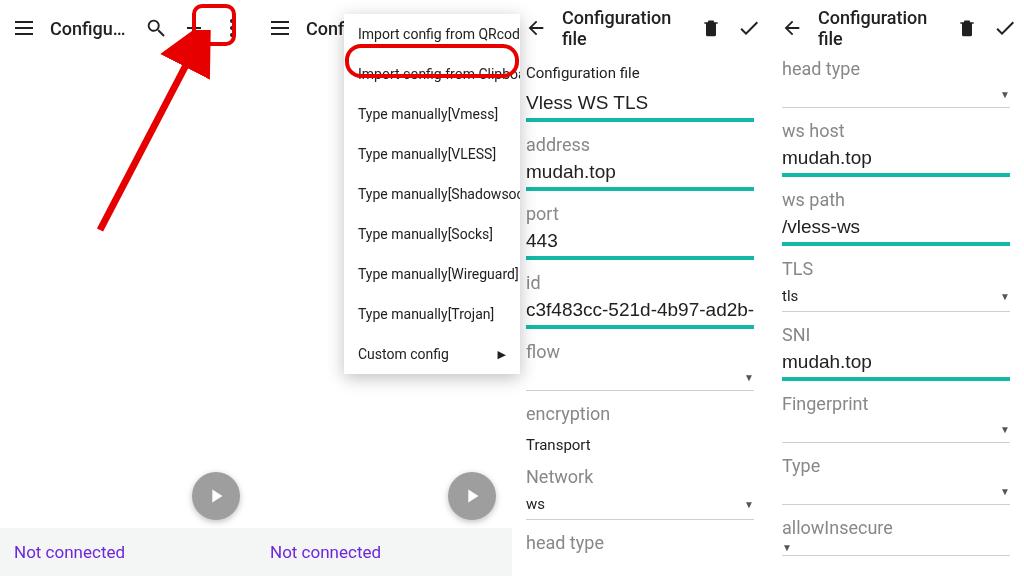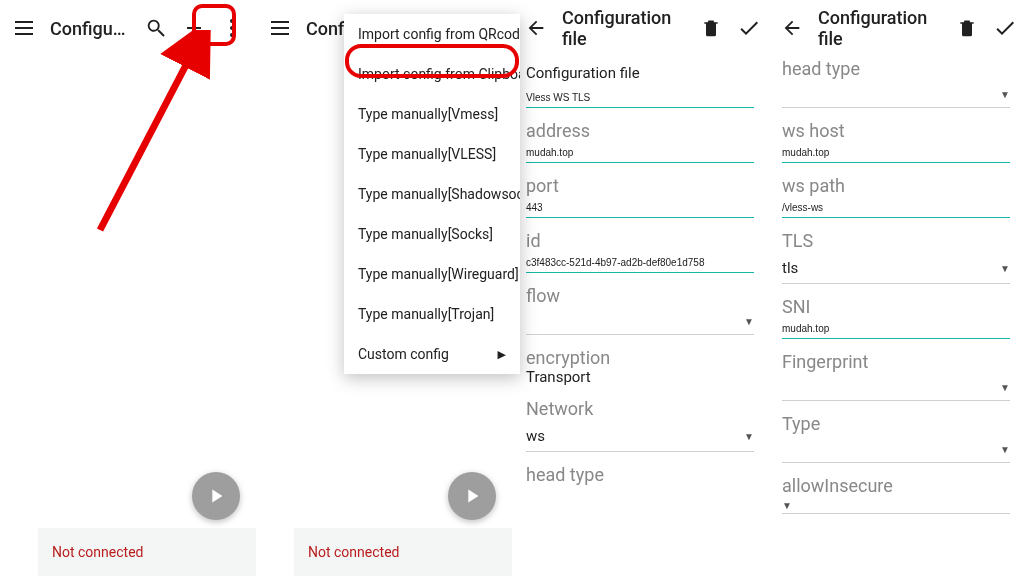--- a/index.html
+++ b/index.html
@@ -61,23 +61,22 @@
 }
 .fab svg { fill:#fff; }
 .footer {
   position: absolute;
   bottom: 0; left: 0; right: 0;
   height: 48px;
   background: #f4f5f5;
   display: flex;
   align-items: center;
   padding: 0 14px;
-  font-size: 14px;
-  color: #b91c1c;
-  margin-left: 38px;
+  font-size: 17px;
+  color: #6d28d9;
 }
 
 .menu {
   position: absolute;
   top: 14px;
   left: 88px;
   width: 176px;
   background: #fff;
   box-shadow: 0 4px 16px rgba(0,0,0,0.25);
   z-index: 5;
@@ -113,40 +112,40 @@
 .form { padding: 6px 14px 14px 14px; overflow-y:auto; height: calc(100% - 56px); }
 .form3 { height: calc(100% - 56px); }
 .form4 { padding-top: 0; height: calc(100% - 56px); }
 .field-label {
   font-size: 18px;
   color: #888;
   margin-top: 12px;
 }
 .field-value {
   border: none;
-  border-bottom: 1px solid #14b8a6;
+  border-bottom: 4px solid #14b8a6;
   width: 100%;
-  font-size: 10px;
+  font-size: 19px;
   padding: 6px 0 4px 0;
   outline: none;
   background: transparent;
   color: #212121;
 }
 .dropdown-row {
   display:flex;
   align-items:center;
   border-bottom: 1px solid #cfcfcf;
   padding: 4px 0 2px 0;
   margin-bottom: 8px;
   cursor:pointer;
 }
 .dropdown-row .val { flex:1; font-size:15px; padding:4px 0; }
 .dropdown-row .tri { font-size:10px; color:#555; }
 .dropdown-empty { height:22px; }
-.section-h { font-size:15px; margin-top:0; margin-bottom:4px; }
+.section-h { font-size:15px; margin-top:12px; margin-bottom:4px; }
 .top-gap { margin-top: 2px; }
 </style>
 </head>
 <body>
 
 <div class="container">
 
   <div class="pane pane1">
     <div class="topbar">
       <div class="icon">

